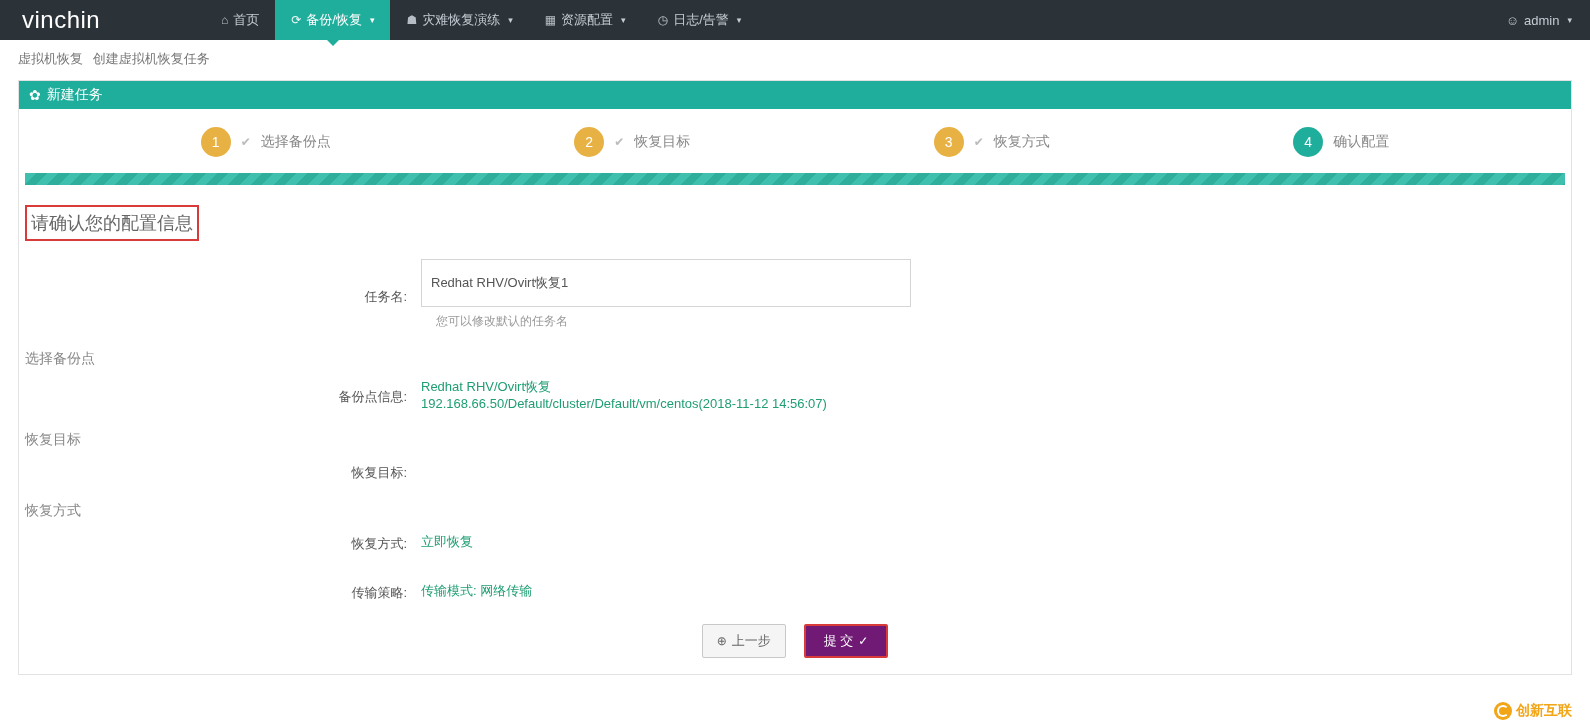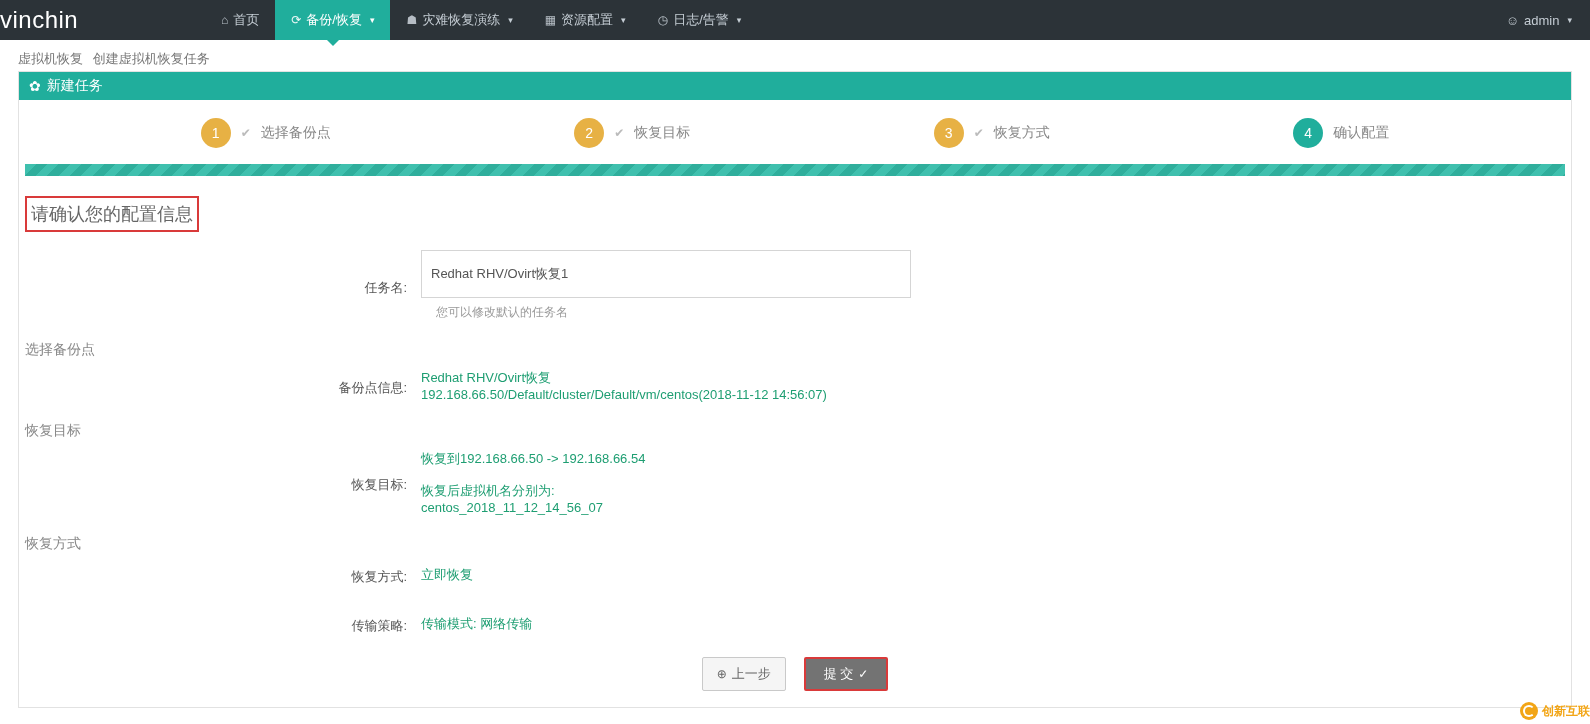--- a/index.html
+++ b/index.html
@@ -1,31 +1,31 @@
 <!DOCTYPE html>
 <html><head>
   <meta charset="utf-8">
   <style>
     * { margin: 0; padding: 0; box-sizing: border-box; }
     body { font-family: "Microsoft YaHei", Arial, sans-serif; font-size: 13px; color: #555; background: #fff; width: 1590px; }
 
     
     .topnav { height: 40px; background: #2c3338; display: flex; align-items: stretch; color: #c5cdd4; }
-    .brand { width: 205px; display: flex; align-items: center; font-size: 24px; font-weight: 500; letter-spacing: 0.5px; color: #fff; font-family: Arial, sans-serif; }
+    .brand { width: 205px; display: flex; align-items: center; padding-left: 22px; font-size: 24px; font-weight: 500; letter-spacing: 0.5px; color: #fff; font-family: Arial, sans-serif; }
     .navitems { display: flex; align-items: stretch; }
     .navitem { display: flex; align-items: center; padding: 0 16px; gap: 5px; cursor: pointer; font-size: 13px; position: relative; }
     .navitem.active { background: #20ae9c; color: #fff; }
     .navitem.active::after { content: ''; position: absolute; bottom: -6px; left: 50%; margin-left: -6px; border-left: 6px solid transparent; border-right: 6px solid transparent; border-top: 6px solid #20ae9c; }
     .navitem .ico { font-size: 12px; opacity: .9; }
     .caret { font-size: 9px; margin-left: 3px; }
     .navspacer { flex: 1; }
     .userarea { display: flex; align-items: center; padding: 0 18px; gap: 5px; cursor: pointer; font-size: 13px; }
 
     
-    .breadcrumb { padding: 10px 18px 3px; font-size: 13px; color: #777; }
+    .breadcrumb { padding: 10px 18px 12px; font-size: 13px; color: #777; }
     .breadcrumb span + span { margin-left: 6px; }
 
     
     .page { padding: 0 18px 18px; }
     .panel { border: 1px solid #e2e2e2; }
     .panel-hd { background: #20ae9c; color: #fff; padding: 5px 10px; font-size: 14px; display: flex; align-items: center; gap: 6px; }
 
     
     .steps { display: flex; justify-content: space-around; padding: 18px 60px 10px; }
     .step { display: flex; align-items: center; gap: 10px; color: #888; font-size: 14px; }
@@ -45,24 +45,24 @@
     .form-val { flex: 1; font-size: 13px; color: #555; }
     .form-val.green, .green { color: #1e9e72; }
     .hint { color: #999; font-size: 12px; margin-top: 6px; margin-left: 15px; }
 
     input.txt { width: 490px; height: 48px; border: 1px solid #d5d5d5; padding: 0 9px; font-size: 13px; color: #555; background:#fff; }
 
     .section-label { color: #888; font-size: 14px; margin: 16px 0 6px 2px; }
 
     .actions { display: flex; justify-content: center; gap: 18px; padding: 18px 0 12px; }
     .btn { display: inline-flex; align-items: center; gap: 5px; padding: 6px 14px; border: 1px solid #c9c9c9; background: #f5f5f5; color: #666; font-size: 13px; cursor: pointer; border-radius: 2px; }
-    .btn.primary { background: #737373; border: 2px solid #d93a3a; color: #fff; padding: 6px 18px; }
+    .btn.primary { background: #701a75; border: 2px solid #d93a3a; color: #fff; padding: 6px 18px; }
     .btn .ico { font-size: 12px; }
 
-    .watermark { position: fixed; right: 0; bottom: 4px; font-size: 12px; color: #f2a516; font-weight: bold; display:flex; align-items:center; gap:4px;}
+    .watermark { position: fixed; right: 18px; bottom: 4px; font-size: 14px; color: #f2a516; font-weight: bold; display:flex; align-items:center; gap:4px;}
     .watermark .swirl { width:18px;height:18px;background:#f2a516;border-radius:50%;position:relative;}
     .watermark .swirl::after{content:'';position:absolute;inset:3px;border:2px solid #fff;border-right-color:transparent;border-radius:50%;}
   </style>
 </head>
 <body>
 
 <div class="topnav">
   <div class="brand">vinchin</div>
   <div class="navitems">
     <div class="navitem">
@@ -150,26 +150,20 @@
         <div class="form-label">备份点信息:</div>
         <div class="form-val green">
           <div>Redhat RHV/Ovirt恢复</div>
           <div>192.168.66.50/Default/cluster/Default/vm/centos(2018-11-12 14:56:07)</div>
         </div>
       </div>
 
       <div class="section-label">恢复目标</div>
       <div class="form-row">
         <div class="form-label">恢复目标:</div>
-        <div class="form-val green">
-          <div>恢复到192.168.66.50 -&gt; 192.168.66.54</div>
-          <div style="height:14px"></div>
-          <div>恢复后虚拟机名分别为:</div>
-          <div>centos_2018_11_12_14_56_07</div>
-        </div>
       </div>
 
       <div class="section-label">恢复方式</div>
       <div class="form-row">
         <div class="form-label">恢复方式:</div>
         <div class="form-val green">立即恢复</div>
       </div>
       <div style="height:18px"></div>
       <div class="form-row">
         <div class="form-label">传输策略:</div>

